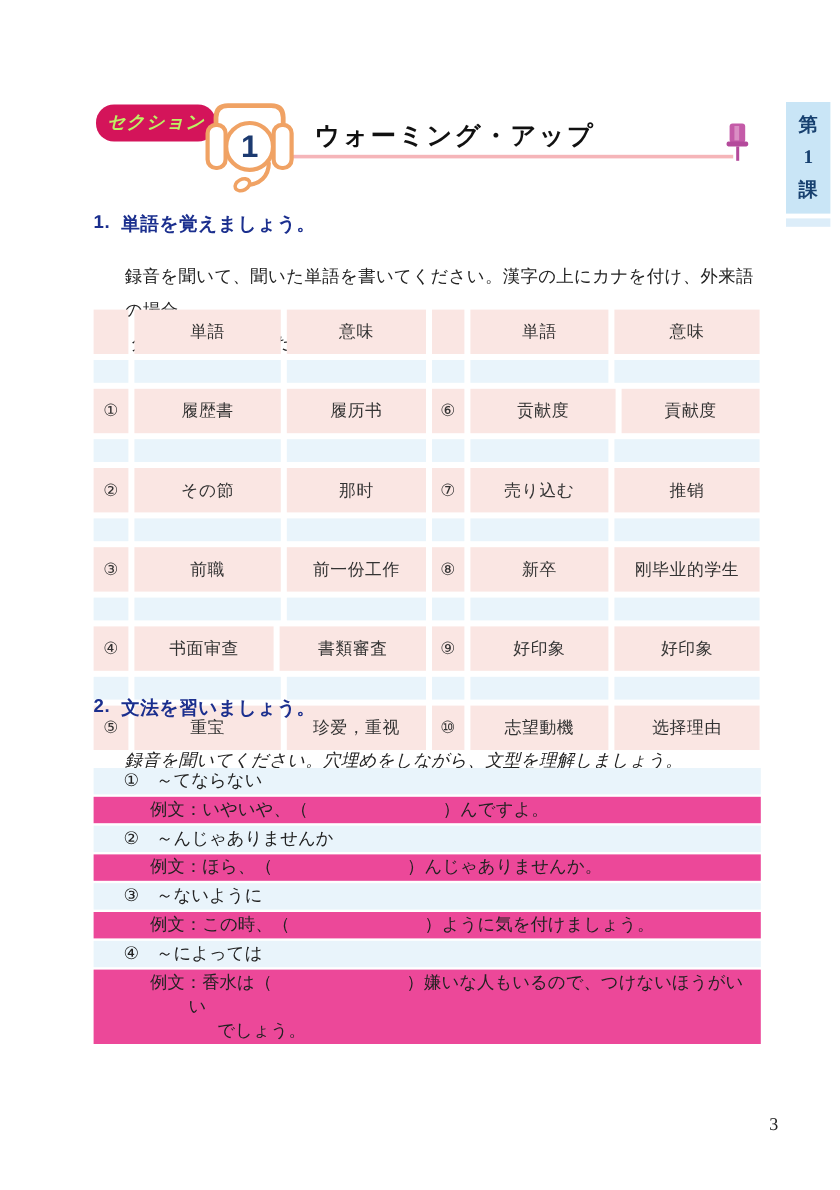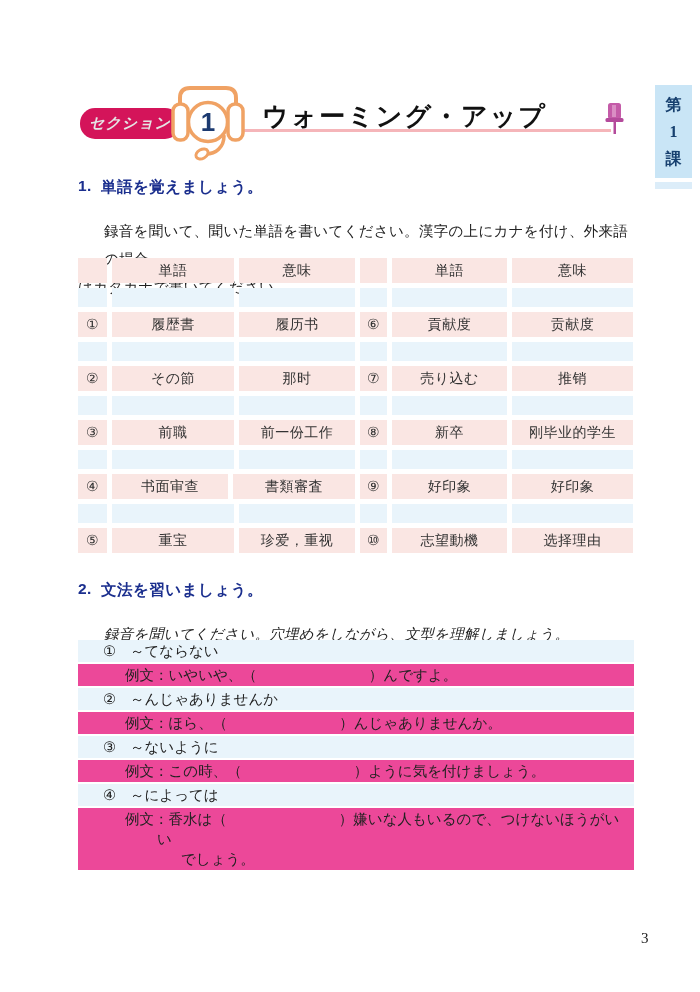--- a/index.html
+++ b/index.html
@@ -1,24 +1,24 @@
 <!DOCTYPE html>
 <html><head>
 <meta charset="utf-8">
 <style>
   html,body{margin:0;padding:0;background:#ffffff;}
   .page{position:relative;width:700px;height:992px;background:#ffffff;overflow:hidden;
         font-family:"Liberation Sans",sans-serif;color:#1a1a1a;}
 
   
-  .badge{position:absolute;left:80px;top:108px;width:100px;height:31px;background:#d4145a;
-         border-radius:15px;color:#e5e5e5;font-weight:bold;font-style:italic;font-size:15px;
+  .badge{position:absolute;left:80px;top:87px;width:100px;height:31px;background:#d4145a;
+         border-radius:15px;color:#bef264;font-weight:bold;font-style:italic;font-size:15px;
          display:flex;align-items:center;justify-content:center;letter-spacing:1px;z-index:1;}
   .headphones{position:absolute;left:166px;top:80px;z-index:2;}
-  .page-title{position:absolute;left:262px;top:99px;font-size:26px;font-weight:bold;
+  .page-title{position:absolute;left:262px;top:99px;font-size:21px;font-weight:bold;
               letter-spacing:2px;color:#111;}
   .header-line{position:absolute;left:233px;top:129px;width:378px;height:3px;background:#f5b5b9;}
   .pin{position:absolute;left:603px;top:100px;z-index:2;}
 
   
   .side-tab{position:absolute;left:655px;top:85px;width:37px;height:93px;background:#c9e5f6;
             display:flex;flex-direction:column;align-items:center;justify-content:center;
             font-family:"Liberation Serif",serif;font-size:16px;font-weight:600;color:#17406f;
             line-height:27px;}
   .side-tab-bar{position:absolute;left:655px;top:182px;width:37px;height:7px;background:#dcedf9;}
@@ -32,21 +32,21 @@
         letter-spacing:0.3px;}
   .s1p{top:203px;} .s2p{top:606px;font-style:italic;}
   .indent{padding-left:26px;margin-top:14px;}
 
   
   .vocab{position:absolute;left:78px;top:258px;width:556px;}
   .vrow{display:flex;gap:5px;margin-bottom:5px;}
   .c{display:flex;align-items:center;justify-content:center;
      font-family:"Liberation Serif",serif;font-size:14px;color:#333;letter-spacing:0.5px;}
   .c0{width:29px;} .c1{width:122px;} .c2{width:116px;} .c3{width:27px;} .c4{width:115px;} .c5{width:121px;}
-  .pinkr .c{background:#fae6e3;height:25px;}
+  .pinkr .c{background:#fae6e3;height:37px;}
   .bluer .c{background:#e9f4fb;height:19px;}
 
   
   .grammar{position:absolute;left:78px;top:640px;width:556px;
            font-family:Liberation Sans, sans-serif;font-size:14.5px;color:#222;}
   .grow{line-height:20px;padding:1px 0;margin-bottom:2px;}
   .gblue{background:#e9f4fb;padding-left:25px;}
   .gpink{background:#ec4899;padding-left:79px;text-indent:-32px;padding-right:6px;}
   .gnum{margin-right:14px;}
   .blank{display:inline-block;width:112px;}
@@ -115,22 +115,22 @@
         <div class="c c2"></div>
         <div class="c c3"></div>
         <div class="c c4"></div>
         <div class="c c5"></div>
     </div>
     <div class="vrow pinkr">
       <div class="c c0">①</div>
       <div class="c c1">履歴書</div>
       <div class="c c2">履历书</div>
       <div class="c c3">⑥</div>
+      <div class="c c5">贡献度</div>
       <div class="c c4">貢献度</div>
-      <div class="c c5">贡献度</div>
     </div>
 
     <div class="vrow bluer">
       <div class="c c0"></div>
         <div class="c c1"></div>
         <div class="c c2"></div>
         <div class="c c3"></div>
         <div class="c c4"></div>
         <div class="c c5"></div>
     </div>

